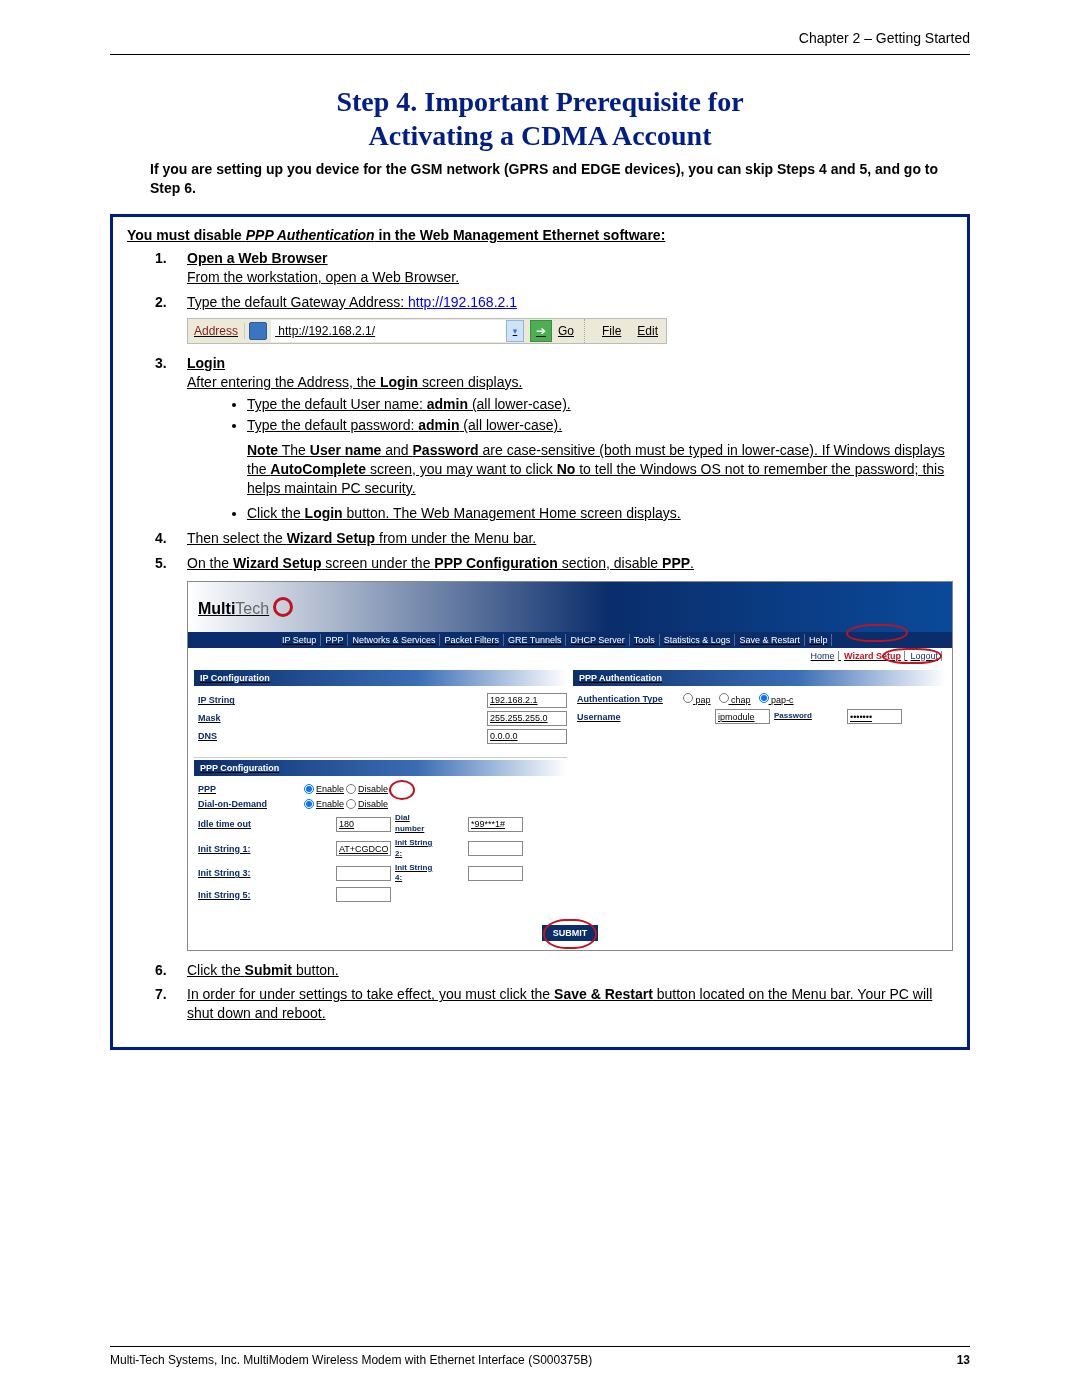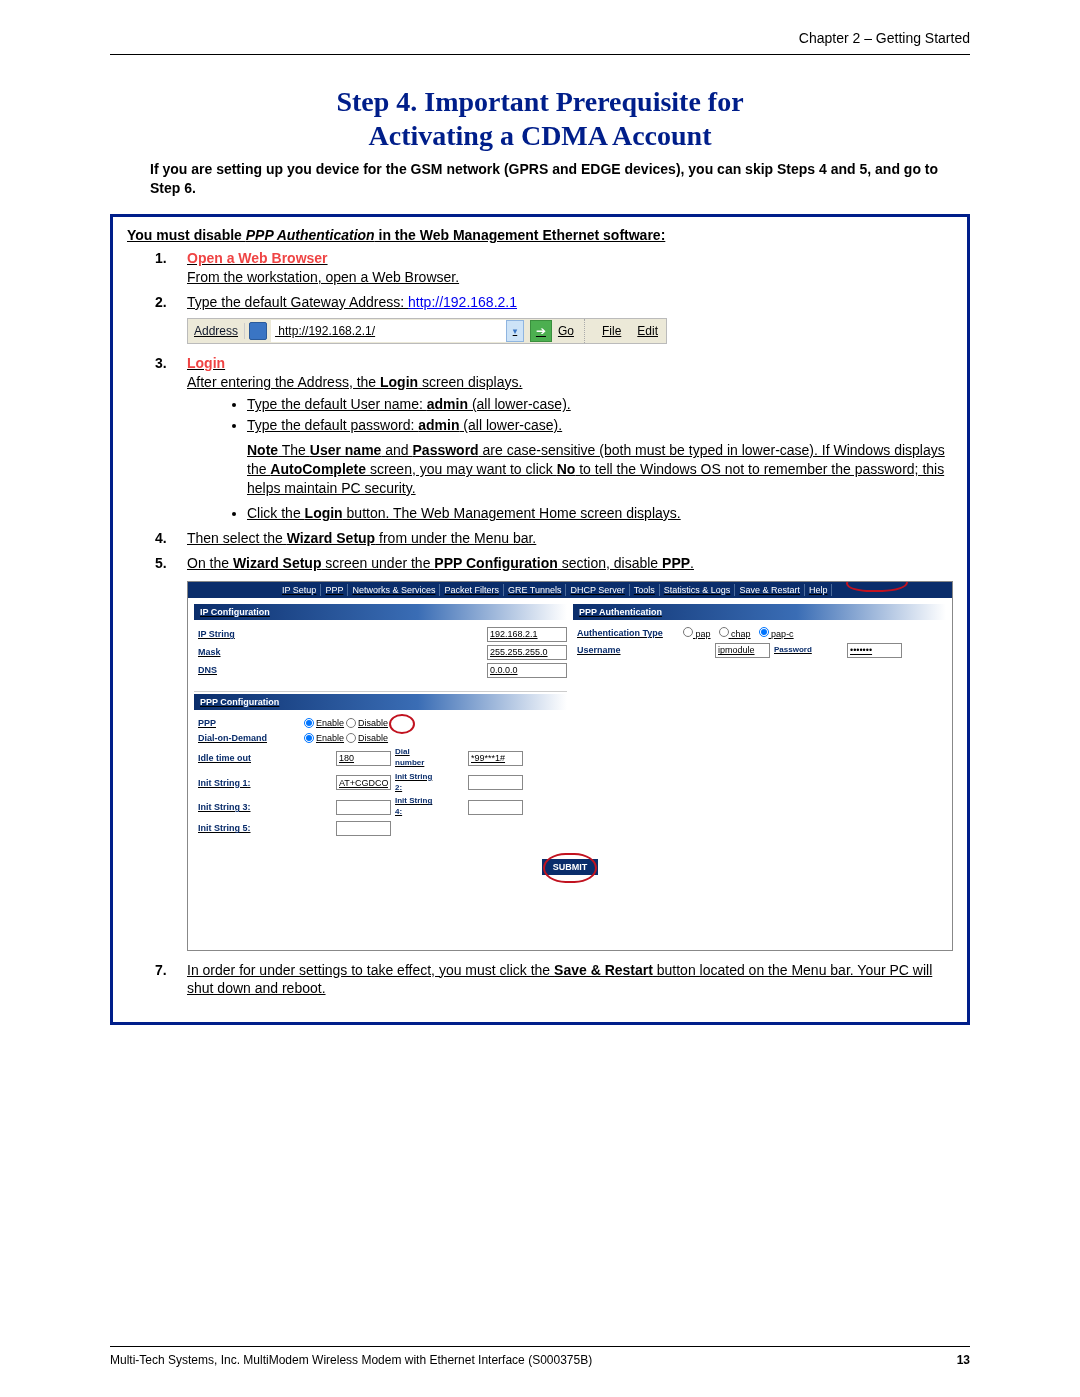--- a/index.html
+++ b/index.html
@@ -8,29 +8,29 @@
   .header-right { text-align: right; font-size: 14px; margin-bottom: 8px; }
   hr.rule { border: none; border-top: 1px solid #000; margin-bottom: 30px; }
   h1.title { font-family: Georgia, 'Times New Roman', serif; color: #001E8A; font-weight: bold; font-size: 28px; text-align: center; line-height: 1.2; margin-bottom: 2px; }
   .intro { font-size: 14px; margin: 8px 0 16px 40px; line-height: 1.35; font-weight: bold; }
   .box { border: 3px solid #001E8A; padding: 10px 14px 18px 14px; text-decoration: underline; }
   .box-lead { font-size: 14px; margin-bottom: 6px; }
   .box-lead b, .box-lead i { }
   ol.steps { list-style: none; font-size: 14px; margin-left: 28px; }
   ol.steps > li { margin-bottom: 6px; position: relative; padding-left: 32px; line-height: 1.35; }
   ol.steps > li::before { content: attr(data-num) "."; position: absolute; left: 0; font-weight: bold; }
-  .step-head { color: #ef4444; font-weight: bold; }
+  .step-head { color: #000000; font-weight: bold; }
   ul.bullets { list-style: disc; margin-left: 60px; margin-top: 4px; margin-bottom: 4px; }
   ul.bullets li { margin-bottom: 2px; }
   .note-block { margin-left: 60px; margin-top: 6px; margin-bottom: 6px; }
   a.url { color: #0000EE; text-decoration: underline; }
   
   .addr-wrap { margin: 6px 0 10px 0; }
   .addr-bar { display: flex; align-items: center; border: 1px solid #bbb; background: #ece9d8; height: 26px; font-size: 12px; width: 480px; }
-  .addr-bar .lbl { color: #0f172a; padding: 0 6px; border-right: 1px solid #ccc; }
+  .addr-bar .lbl { color: #7f1d1d; padding: 0 6px; border-right: 1px solid #ccc; }
   .addr-bar .ieicon { width: 18px; height: 18px; margin-left: 4px; background: #3a75c4; border: 1px solid #2a5a9a; display: inline-block; border-radius: 2px; }
   .addr-bar input { flex: 1; border: none; background: #fff; height: 22px; margin: 0 0 0 4px; padding: 0 4px; font-size: 12px; }
   .addr-bar .drop { width: 18px; height: 22px; background: #cde3f7; border: 1px solid #8fb5e0; display: flex; align-items: center; justify-content: center; color: #3a75c4; font-size: 9px; }
   .addr-bar .go-arrow { width: 22px; height: 22px; background: #4CAF50; display: flex; align-items: center; justify-content: center; color: #fff; margin-left: 6px; border: 1px solid #3a8f3d; }
   .addr-bar .go-txt { padding: 0 6px; }
   .addr-bar .sep { width: 6px; height: 100%; border-left: 1px dotted #aaa; margin: 0 4px; }
   .addr-bar .menu { padding: 0 8px; }
   
   .webui { border: 1px solid #888; margin: 8px 0 10px 0; font-family: Verdana, Arial, sans-serif; font-size: 10px; background: #fff; position: relative; height: 370px; overflow: hidden; }
   .webui-banner { height: 50px; background: linear-gradient(90deg, #fff 0%, #0a2d6b 55%, #0a4a9a 100%); display: flex; align-items: center; padding-left: 10px; color: #000; }
@@ -118,32 +118,43 @@
         </div>
         <ul class="bullets">
           <li><span>Click the </span><b>Login</b><span> button. The Web Management Home screen displays.</span></li>
         </ul>
       </li>
       <li data-num="4"><span>Then select the </span><b>Wizard Setup</b><span> from under the Menu bar.</span></li>
       <li data-num="5"><span>On the </span><b>Wizard Setup</b><span> screen under the </span><b>PPP Configuration</b><span> section, disable </span><b>PPP</b><span>.</span>
 
         
         <div class="webui">
+          <div class="webui-banner">
+            <span class="brand">
+              <span class="multi">Multi</span><span class="tech">Tech</span><span class="dot"></span>
+            </span>
+          </div>
           <div class="webui-menubar">
             <span class="mi">IP Setup</span>
             <span class="mi">PPP</span>
             <span class="mi">Networks &amp; Services</span>
             <span class="mi">Packet Filters</span>
             <span class="mi">GRE Tunnels</span>
             <span class="mi">DHCP Server</span>
             <span class="mi">Tools</span>
             <span class="mi">Statistics &amp; Logs</span>
             <span class="mi">Save &amp; Restart</span>
             <span class="mi">Help</span>
             <span class="circle1"></span>
+          </div>
+          <div class="submenu circle-rel">
+            <span class="sm">Home</span>
+            <span class="sm ws">Wizard Setup</span>
+            <span class="sm">Logout</span>
+            <span class="circle2"></span>
           </div>
 
           <div class="panels">
             <div class="panel">
               <div class="panel-h">IP Configuration</div>
               <div class="panel-body">
                 <div class="prow">
                     <span class="plabel">IP String</span>
                     <div style="flex:1"></div>
                     <input type="text" value="192.168.2.1" style="">
@@ -230,20 +241,21 @@
                 </div>
               </div>
             </div>
           </div>
           <div class="submit-wrap">
             <button class="submit-btn">SUBMIT</button>
             <span class="circle3"></span>
           </div>
         </div>
       </li>
+      <li data-num="6"><span>Click the </span><b>Submit</b><span> button.</span></li>
       <li data-num="7"><span>In order for under settings to take effect, you must click the </span><b>Save &amp; Restart</b><span> button located on the Menu bar. Your PC will shut down and reboot.</span></li>
     </ol>
   </div>
 
   <div class="footer">
     <span>Multi-Tech Systems, Inc. MultiModem Wireless Modem with Ethernet Interface (S000375B)</span>
     <b>13</b>
   </div>
 </div>
 

